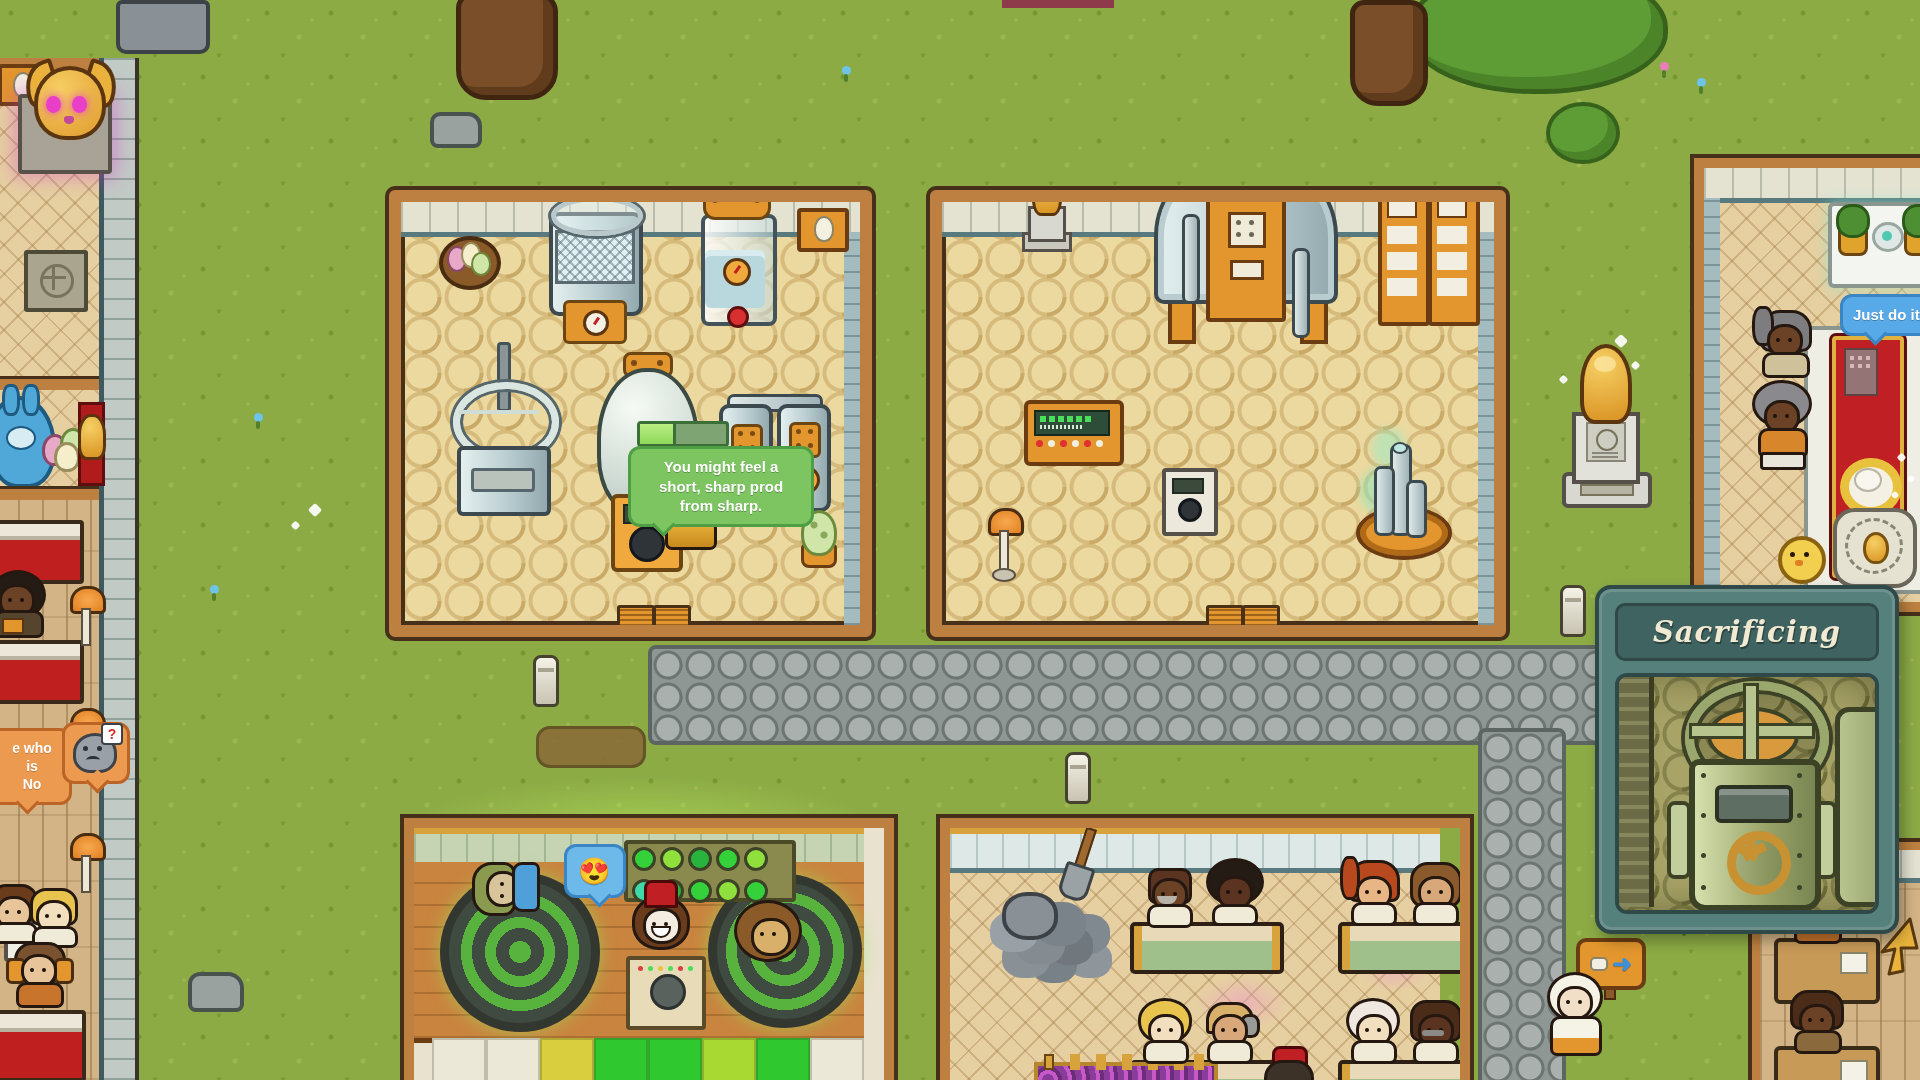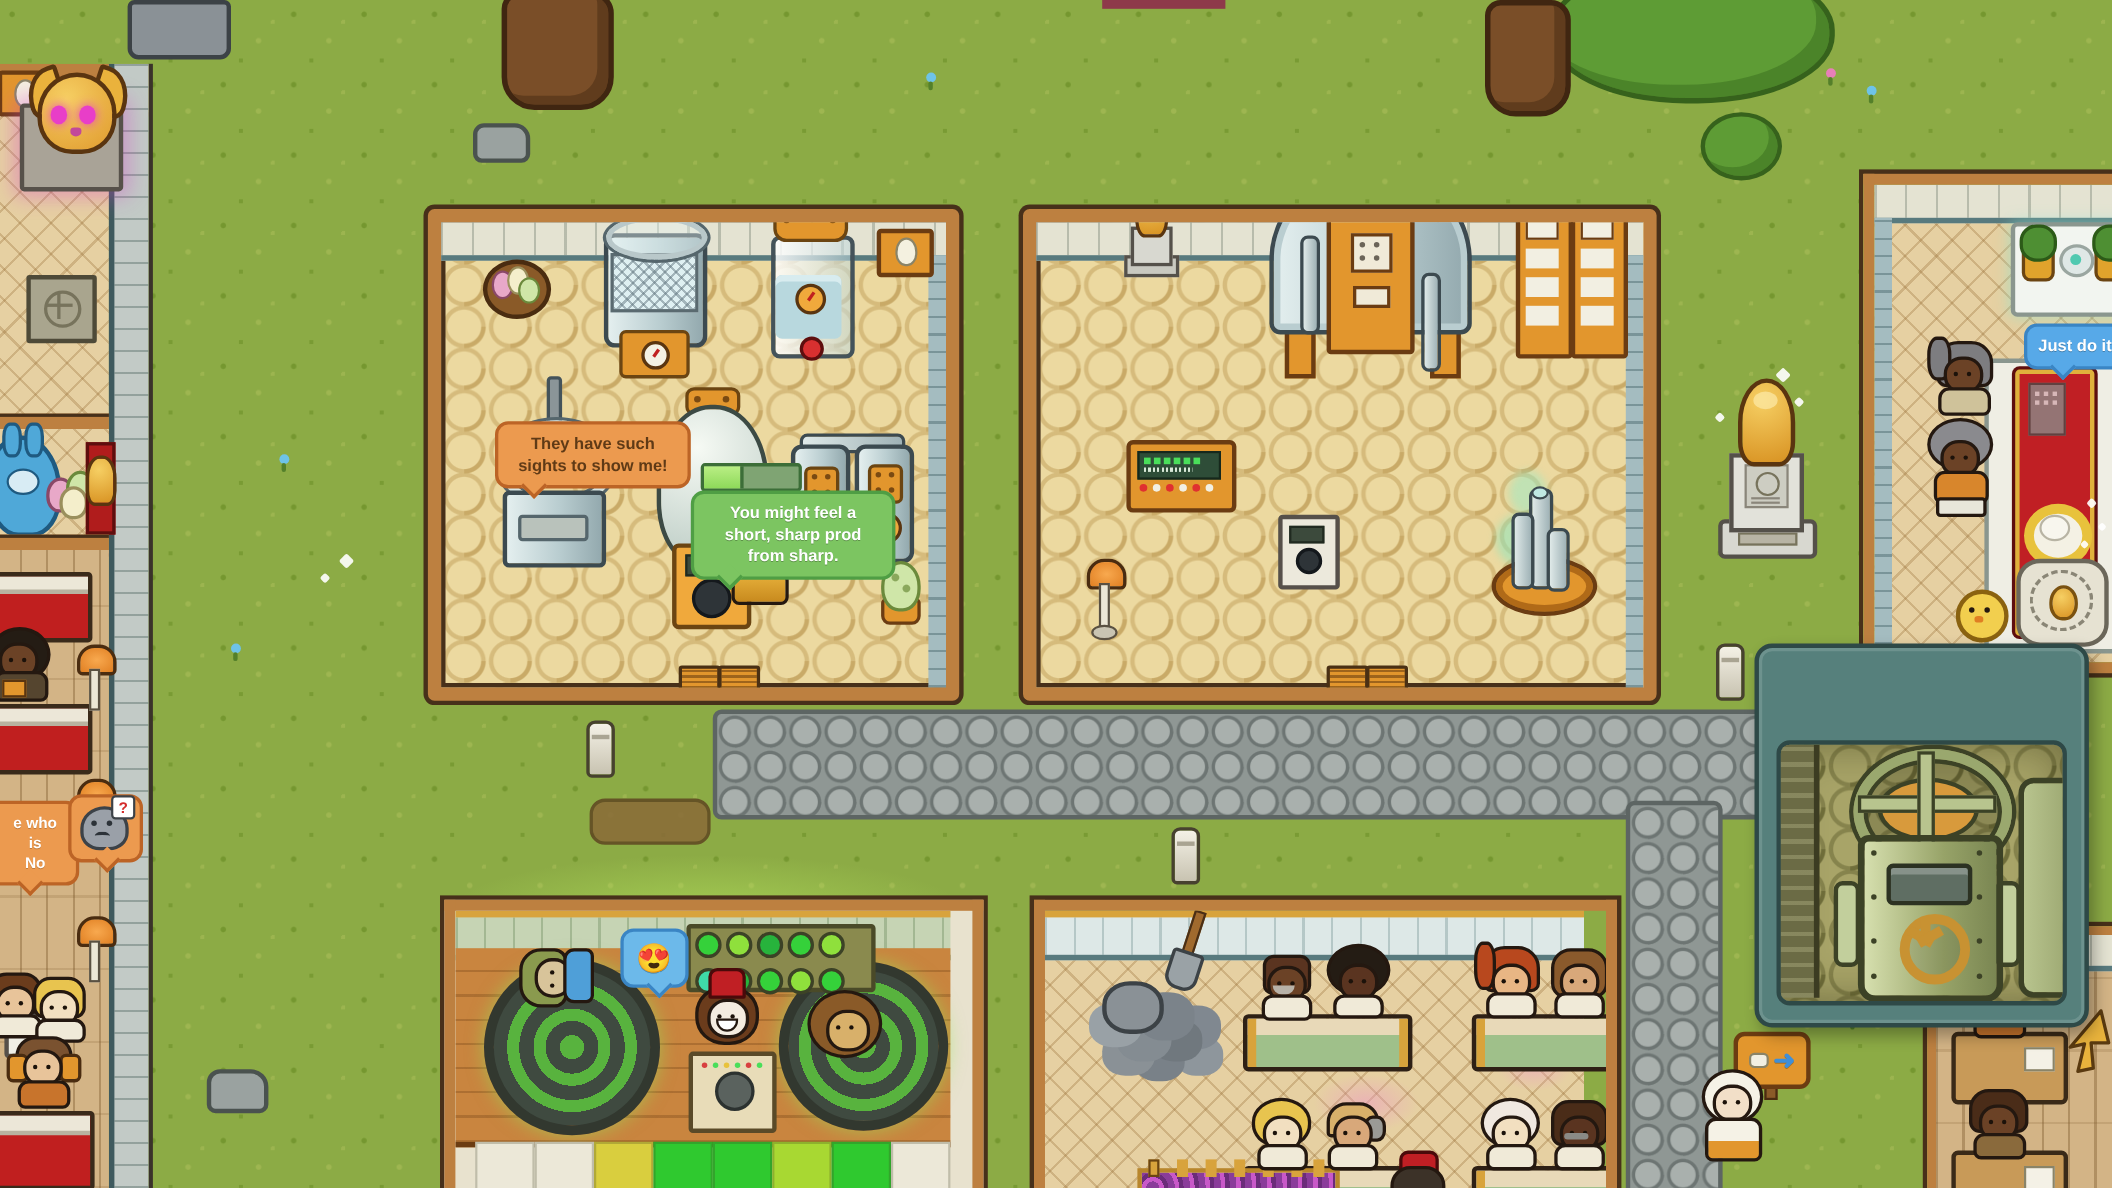--- a/index.html
+++ b/index.html
@@ -563,34 +563,34 @@
     <i class="f" style="left:5px;top:4px;background:#f2dfc8;"></i>
     <i class="b" style="left:-2px;top:34px;width:46px;height:34px;background:linear-gradient(#f5f2e6 55%,#e2962d 55%);"></i>
   </div>
   <svg class="abs" style="left:1876px;top:916px;z-index:85;" width="44" height="64" viewBox="0 0 44 64">
     <path d="M34 3 L6 36 L19 33 L13 58 L27 55 L25 32 L41 32 Z" fill="#e9b33c" stroke="#5a3a10" stroke-width="3" stroke-linejoin="round"></path>
   </svg>
 
   <div class="pbar" style="left:637px;top:421px;width:86px;height:20px;">
       <i></i>
     </div>
-  <div class="bub or" style="left:450px;top:383px;width:152px;">
-    <span>They have such sights to show me!</span>
-  </div>
   <div class="bub gr" style="left:628px;top:446px;width:160px;">
     <span>You might feel a short, sharp prod from sharp.</span>
   </div>
   <div class="bub bl" style="left:1840px;top:294px;width:110px;white-space:nowrap;text-align:left;">
     <span>Just do it w</span>
   </div>
   <div class="bub bl" style="left:564px;top:844px;width:44px;height:36px;padding:6px;background:#6cb9ea;">
     <span style="font-size:26px;line-height:36px;">😍</span>
   </div>
 
   <div class="sac">
+    <div class="sac-title">
+      <span>Sacrificing</span>
+    </div>
     <div class="sac-img">
       <div class="abs" style="left:-14px;top:0;width:44px;height:230px;background:#6b6b45;border-right:5px solid #3c3c22;background-image:repeating-linear-gradient(0deg,rgba(220,220,170,.25) 0 4px,transparent 4px 14px);"></div>
       <div class="abs" style="right:-30px;top:30px;width:60px;height:190px;background:linear-gradient(90deg,#b8c48e,#8f9a64);border:5px solid #3c4226;border-radius:14px;"></div>
       <div class="abs" style="left:62px;top:4px;width:136px;height:222px;">
         <div class="abs" style="left:-14px;top:120px;width:16px;height:70px;background:#c2cf9c;border:4px solid #3c4226;border-radius:8px;"></div>
         <div class="abs" style="left:132px;top:120px;width:16px;height:70px;background:#c2cf9c;border:4px solid #3c4226;border-radius:8px;"></div>
         <div class="abs" style="left:4px;top:0;width:126px;height:96px;border:9px solid #9aa86e;border-radius:50%;background:rgba(30,30,10,.2);box-shadow:0 0 0 4px #3c4226, inset 0 0 0 4px #3c4226;"></div>
         <div class="abs" style="left:26px;top:26px;width:84px;height:50px;background:#d89a3c;border:4px solid #3c4226;border-radius:50%;"></div>
         <div class="abs" style="left:8px;top:42px;width:120px;height:10px;background:#b8c48e;border:3px solid #3c4226;"></div>
         <div class="abs" style="left:62px;top:2px;width:10px;height:90px;background:#b8c48e;border:3px solid #3c4226;"></div>

